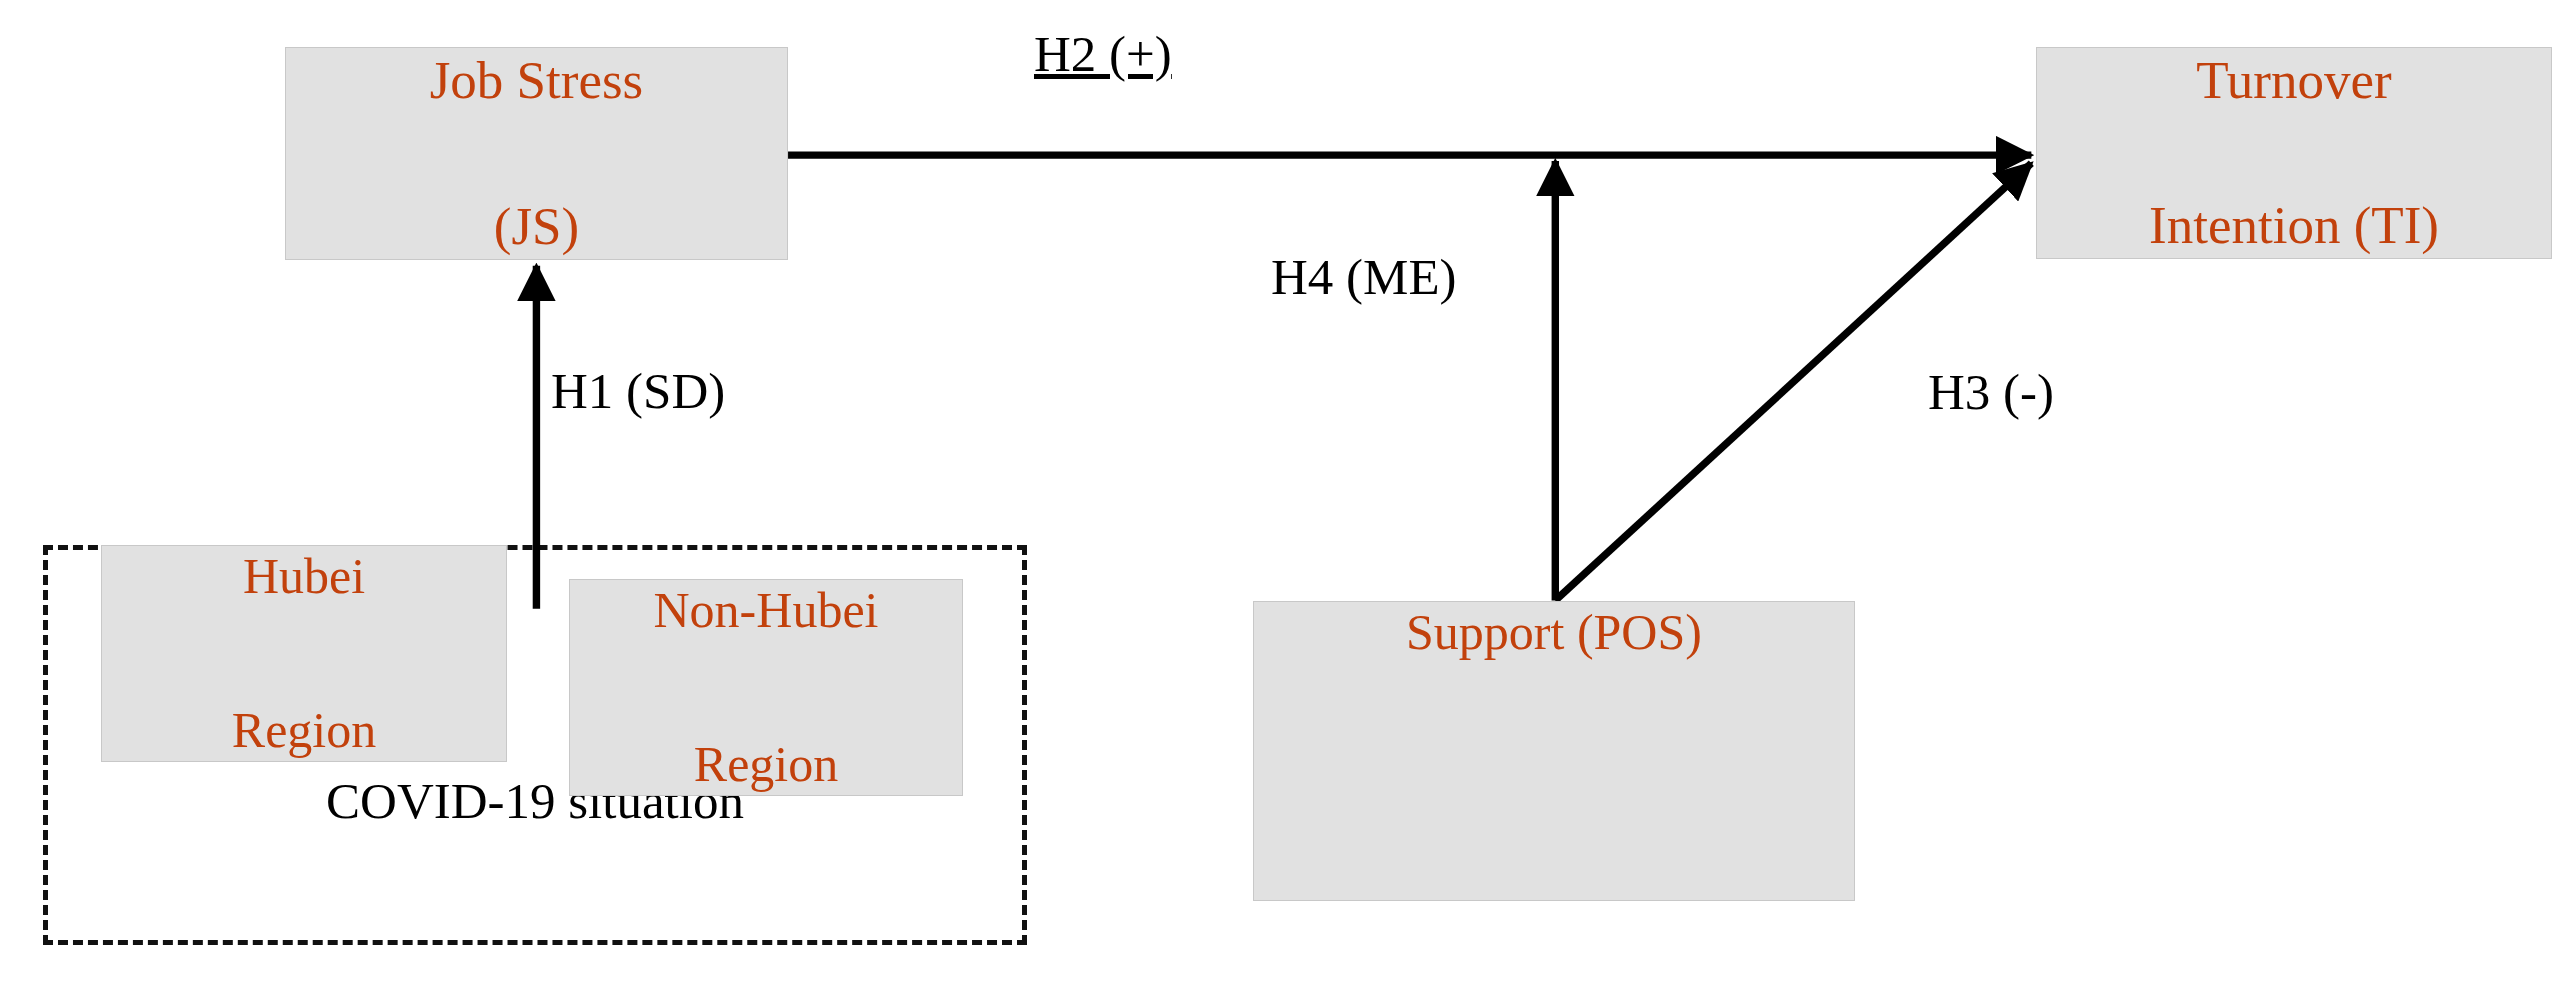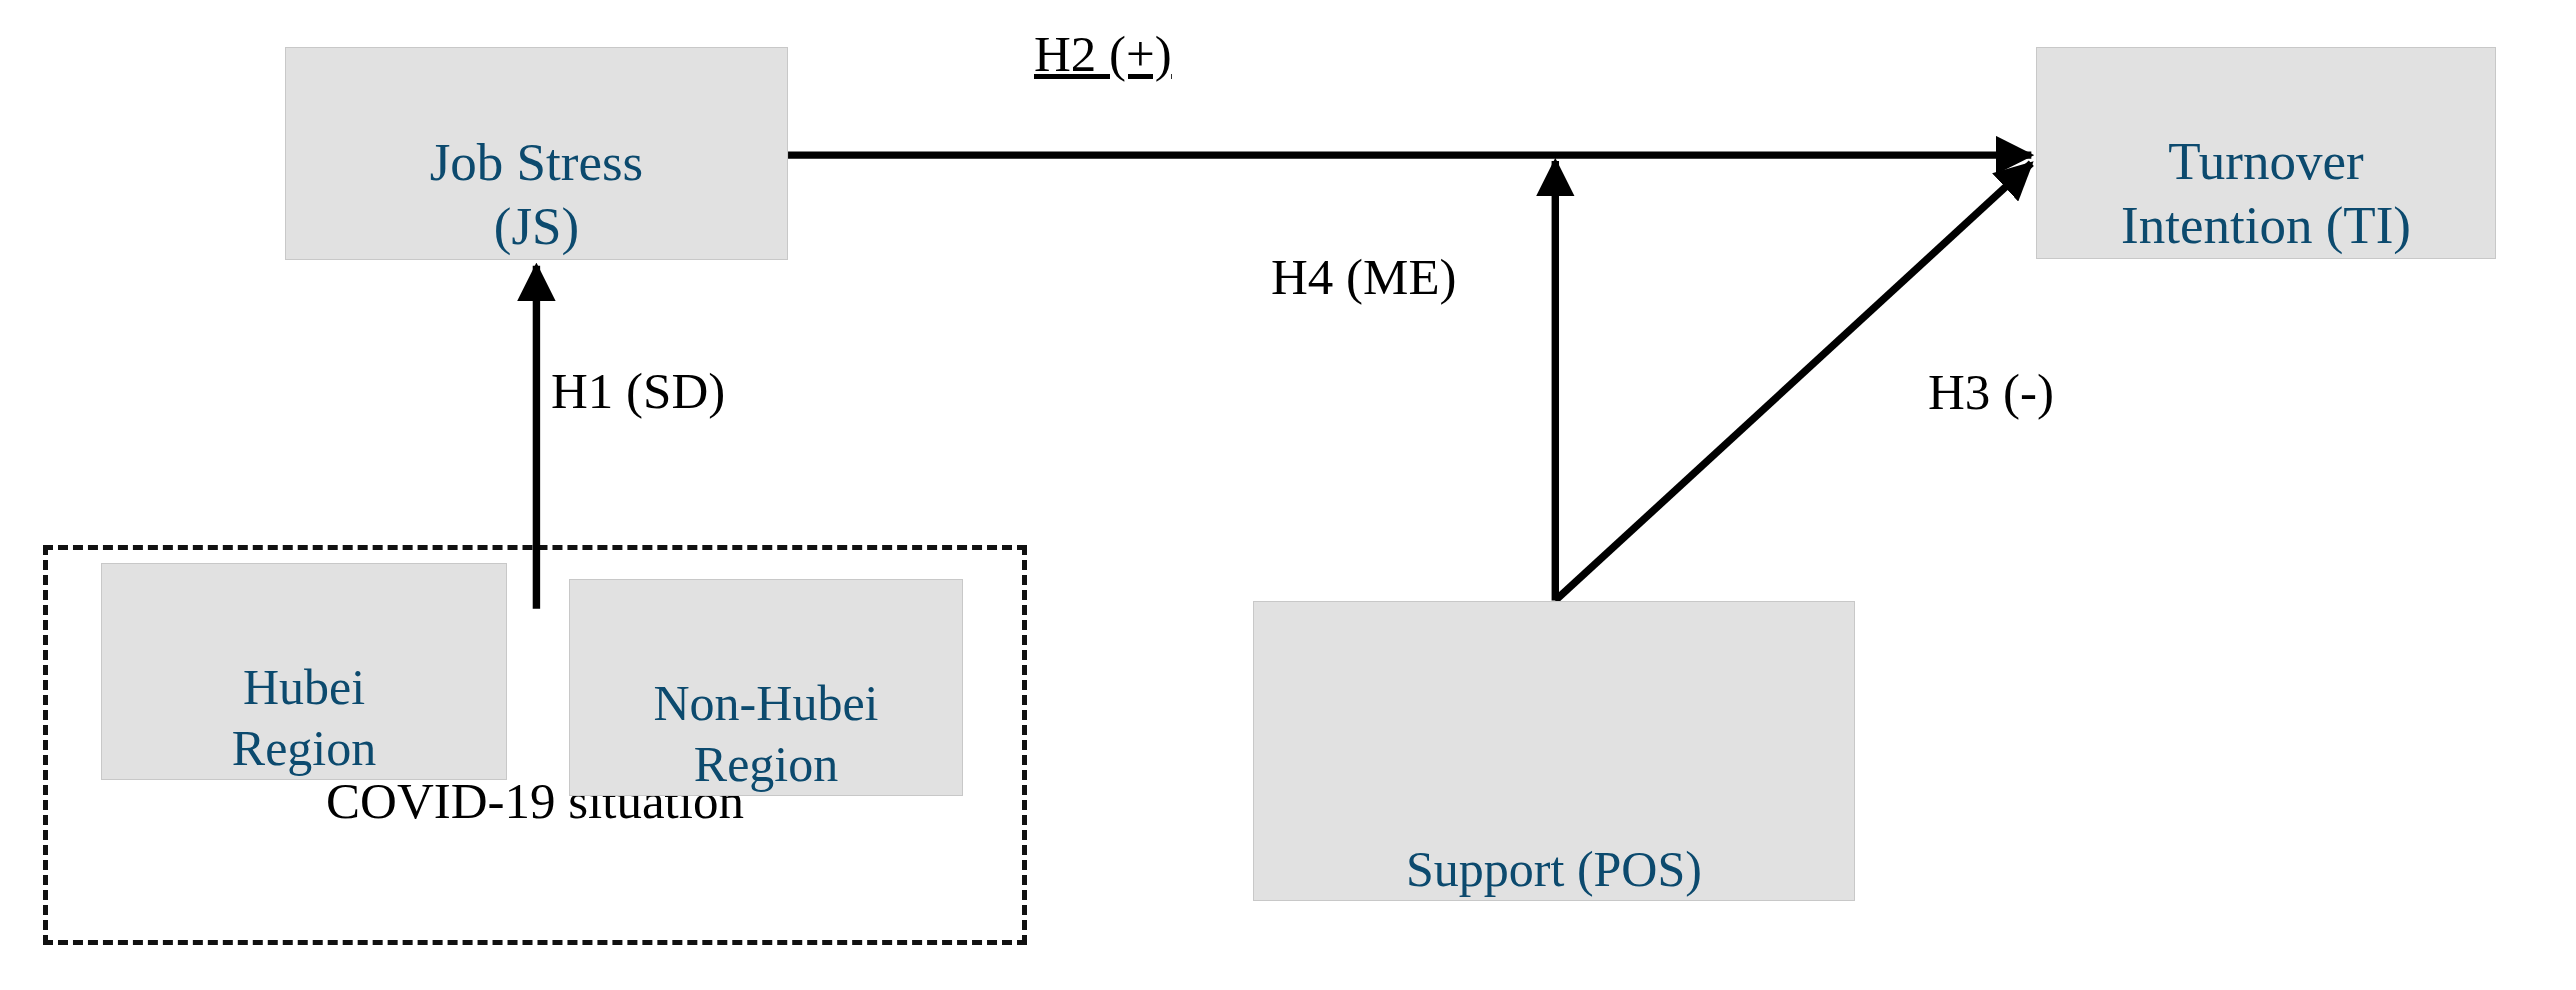--- a/index.html
+++ b/index.html
@@ -23,40 +23,40 @@
   }
   
   .node-box {
     position: absolute;
     background: #e1e1e1;
     border: 1.7px solid #c8c8c8;
     box-sizing: border-box;
     display: flex;
     flex-direction: column;
     align-items: center;
-    justify-content: flex-end;
+    justify-content: space-between;
     text-align: center;
     line-height: 1.22;
-    color: #0c4a6e;
+    color: #c2410c;
     z-index: 3;
   }
   .node-box .line {
     display: block;
     white-space: nowrap;
   }
   #node-job-stress {
     left: 285px; top: 47px; width: 503px; height: 213px;
     font-size: 53px;
   }
   #node-turnover-intention {
-    left: 2036px; top: 47px; width: 460px; height: 212px;
+    left: 2036px; top: 47px; width: 516px; height: 212px;
     font-size: 53px;
   }
   #node-hubei-region {
-    left: 101px; top: 563px; width: 406px; height: 217px;
+    left: 101px; top: 545px; width: 406px; height: 217px;
     font-size: 50px;
   }
   #node-non-hubei-region {
     left: 569px; top: 579px; width: 394px; height: 217px;
     font-size: 50px;
   }
   #node-pos {
     left: 1253px; top: 601px; width: 602px; height: 300px;
     font-size: 50px;
   }

